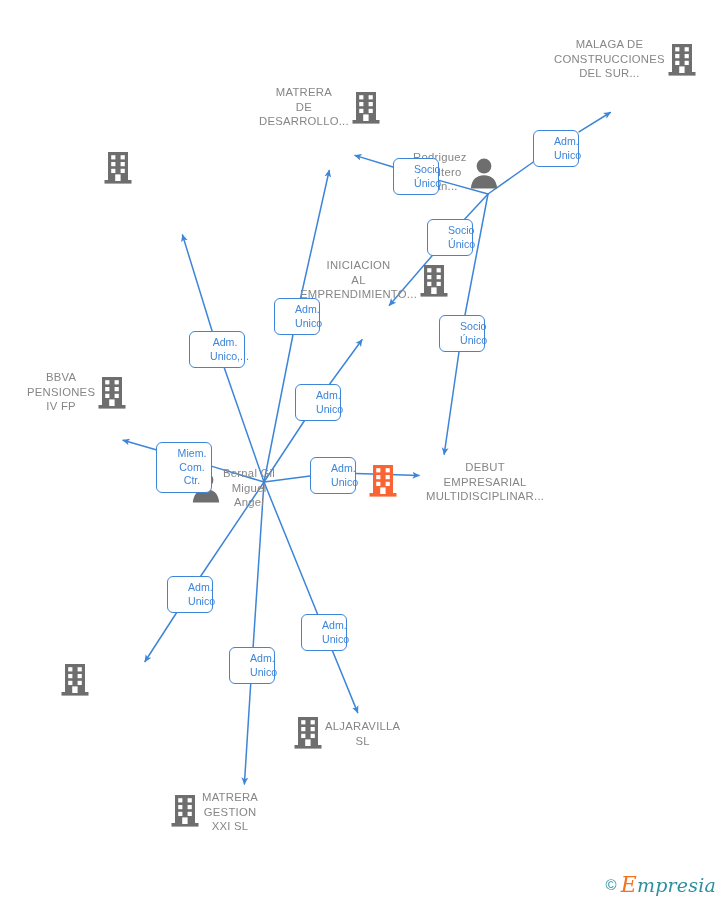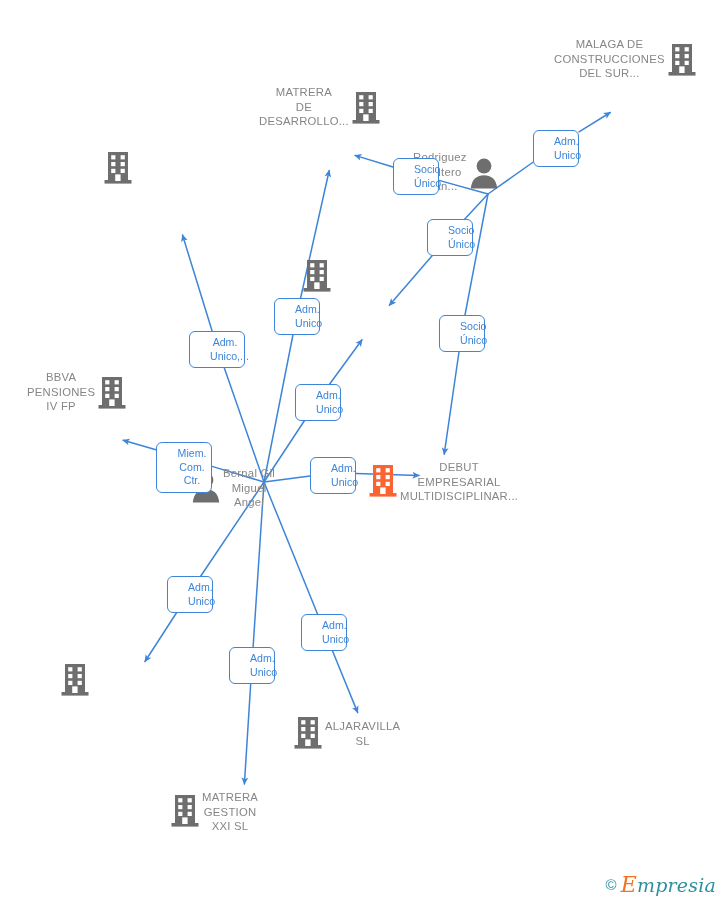--- a/index.html
+++ b/index.html
@@ -160,20 +160,23 @@
               <rect x="10.2" y="12" width="4.2" height="4.2"></rect>
               <rect x="19.6" y="12" width="4.2" height="4.2"></rect>
               <rect x="10.2" y="18.8" width="4.2" height="4.2"></rect>
               <rect x="19.6" y="18.8" width="4.2" height="4.2"></rect>
               <rect x="14.2" y="24.4" width="5.4" height="6.6"></rect>
             </g>
           </svg>
         </div>
       </div>
       <div class="node cap-top" style="left: 375px; top: 258px;">
+        <div class="caption">INICIACION
+AL
+EMPRENDIMIENTO...</div>
         <div style="order: 1;">
           <svg class="glyph" viewBox="0 0 34 36" xmlns="http://www.w3.org/2000/svg">
             <rect x="7" y="2" width="20" height="29" fill="#6e6e6e"></rect>
             <rect x="3.5" y="30" width="27" height="3.6" fill="#6e6e6e"></rect>
             <g fill="#ffffff">
               <rect x="10.2" y="5.2" width="4.2" height="4.2"></rect>
               <rect x="19.6" y="5.2" width="4.2" height="4.2"></rect>
               <rect x="10.2" y="12" width="4.2" height="4.2"></rect>
               <rect x="19.6" y="12" width="4.2" height="4.2"></rect>
               <rect x="10.2" y="18.8" width="4.2" height="4.2"></rect>
@@ -218,21 +221,21 @@
         <div style="order: 1;">
           <svg class="glyph" viewBox="0 0 34 36" xmlns="http://www.w3.org/2000/svg">
             <circle cx="17" cy="11" r="7.4" fill="#6e6e6e"></circle>
             <path d="M3.8 33.5 C4.6 23.8 10.2 20.2 17 20.2 C23.8 20.2 29.4 23.8 30.2 33.5 Z" fill="#6e6e6e"></path>
           </svg>
         </div>
         <div class="caption">Bernal Gil
 Miguel
 Angel</div>
       </div>
-      <div class="node cap-bottom" style="left: 441px; top: 458px;">
+      <div class="node cap-bottom" style="left: 441px; top: 458px; gap: 26px;">
         <div style="order: 1;">
           <svg class="glyph" viewBox="0 0 34 36" xmlns="http://www.w3.org/2000/svg">
             <rect x="7" y="2" width="20" height="29" fill="#fa6432"></rect>
             <rect x="3.5" y="30" width="27" height="3.6" fill="#fa6432"></rect>
             <g fill="#ffffff">
               <rect x="10.2" y="5.2" width="4.2" height="4.2"></rect>
               <rect x="19.6" y="5.2" width="4.2" height="4.2"></rect>
               <rect x="10.2" y="12" width="4.2" height="4.2"></rect>
               <rect x="19.6" y="12" width="4.2" height="4.2"></rect>
               <rect x="10.2" y="18.8" width="4.2" height="4.2"></rect>

